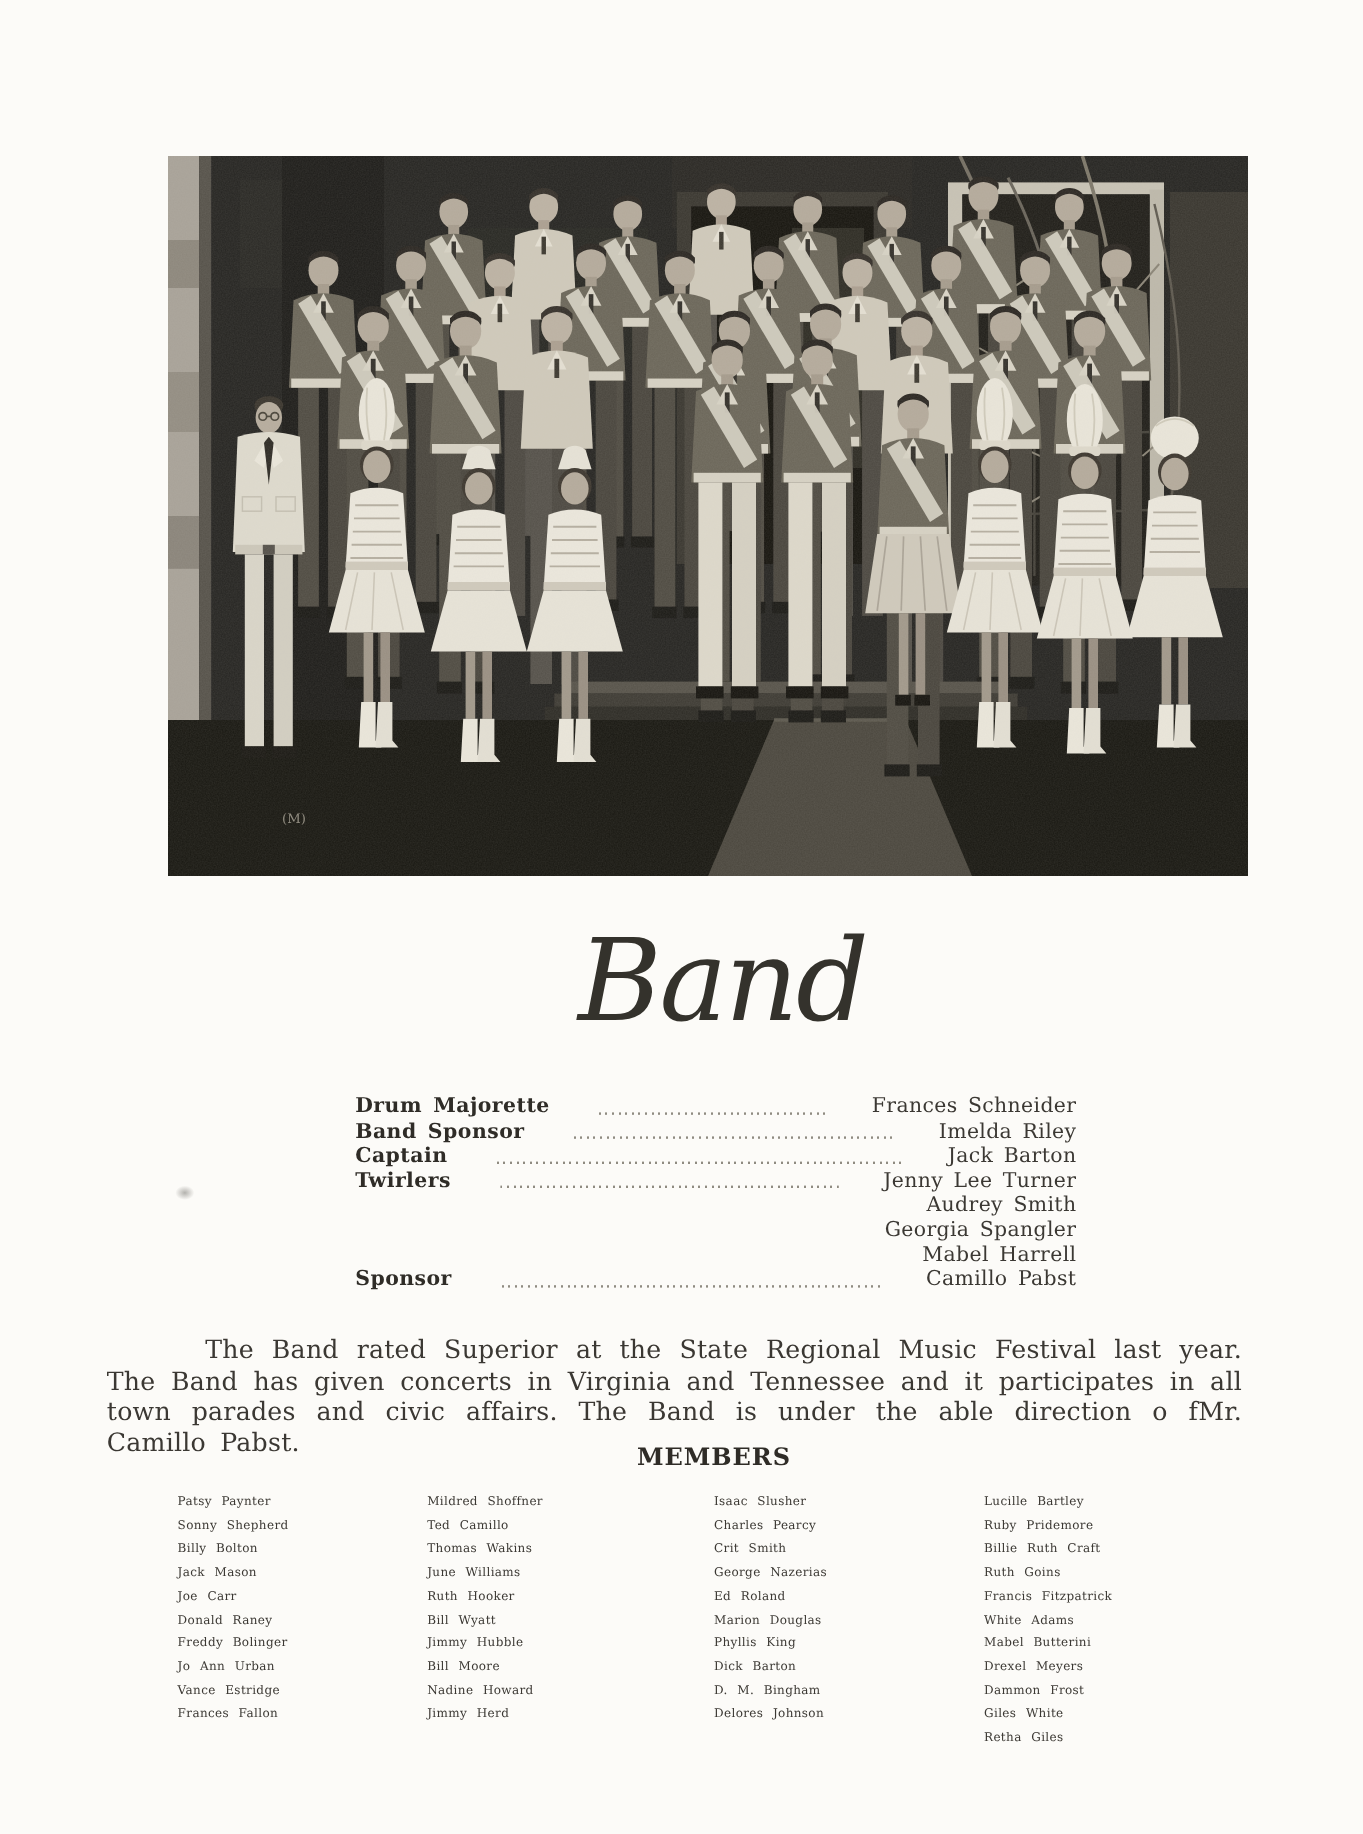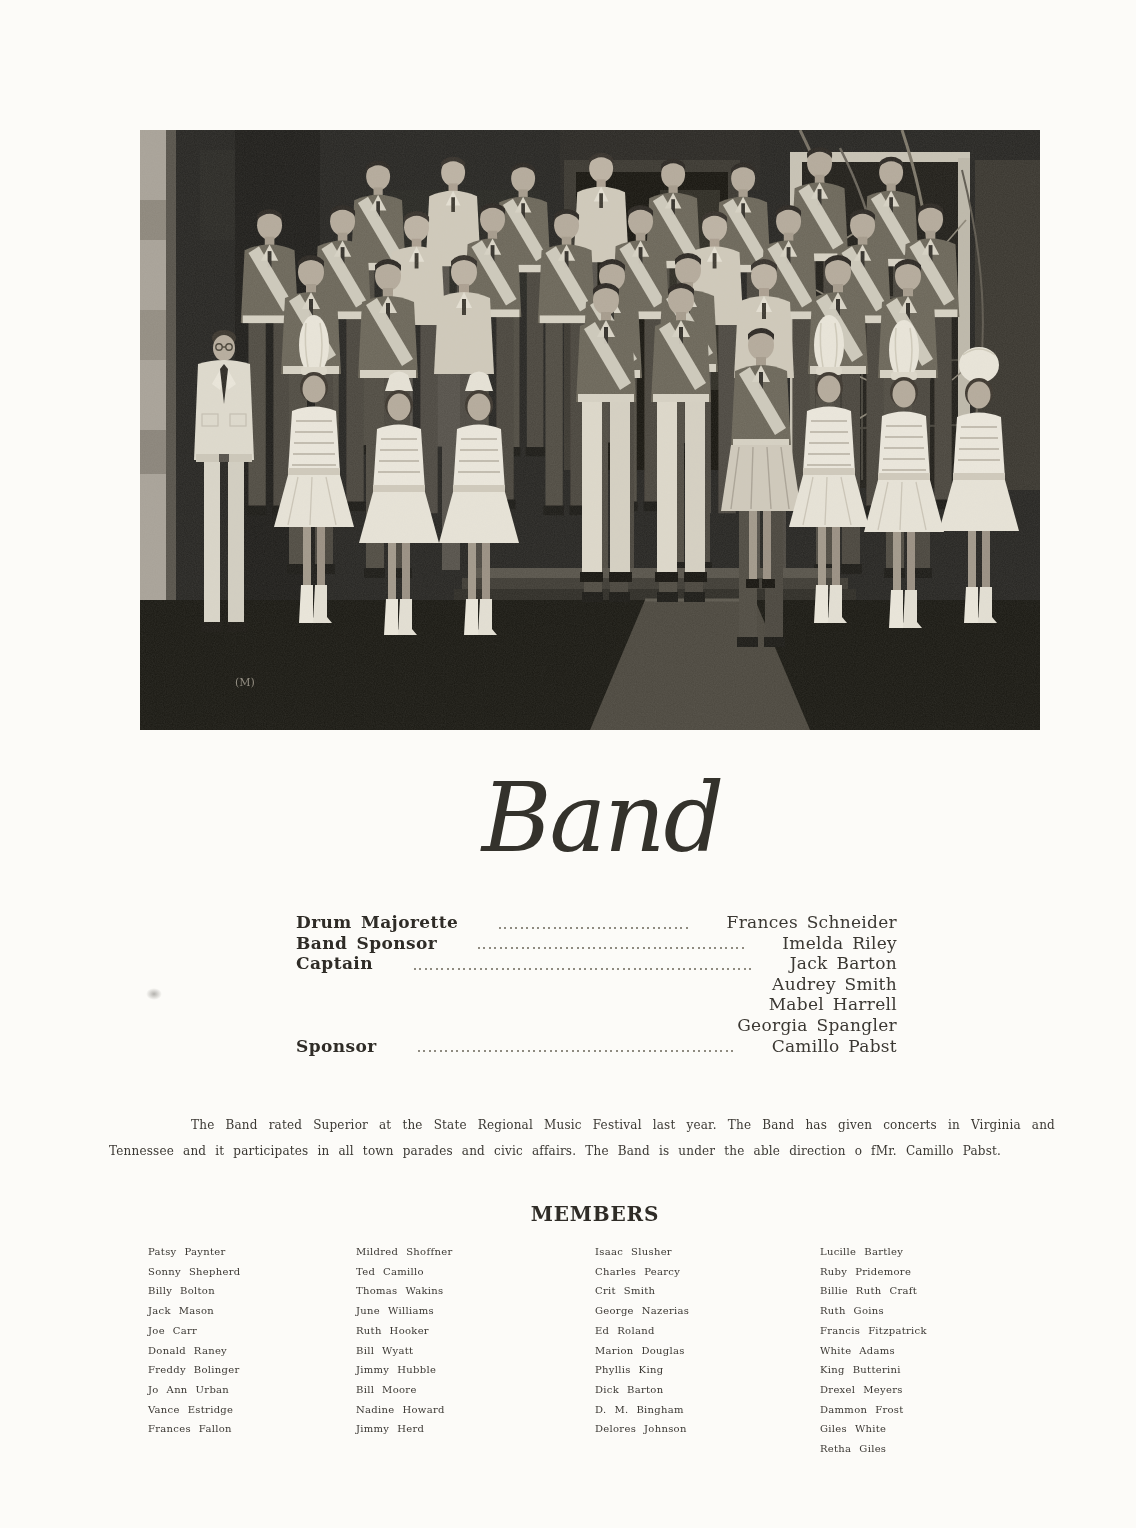--- a/index.html
+++ b/index.html
@@ -24,22 +24,22 @@
     color:#34322c;letter-spacing:-2px;
   }
   .officers{position:absolute;left:296px;top:912px;width:601px;}
   .officer-row{display:flex;align-items:flex-start;height:20.6px;line-height:20.6px;font-size:17px;gap:32px;}
   .officer-row-extra{justify-content:flex-end;}
   .officer-label{font-weight:bold;color:var(--ink-bold);letter-spacing:.4px;word-spacing:3px;}
   .dotted-leader{flex:1;align-self:flex-end;height:2px;margin:0 5px 4px 9px;
     background-image:repeating-linear-gradient(to right,var(--leader-dots) 0 1.6px,transparent 1.6px 5.5px);}
   .officer-name{font-size:17px;letter-spacing:.3px;word-spacing:3px;white-space:nowrap;}
   .narrative{
-    position:absolute;left:109px;top:1113px;width:946px;
-    font-size:12px;line-height:25.7px;text-align:justify;text-indent:82px;
+    position:absolute;left:89px;top:1113px;width:946px;
+    font-size:21px;line-height:25.7px;text-align:justify;text-indent:82px;
     letter-spacing:.2px;word-spacing:5px;
   }
   .members-heading{
     position:absolute;left:27px;top:1202px;width:1136px;text-align:center;
     font-size:20px;font-weight:bold;color:var(--ink-bold);letter-spacing:.8px;
   }
   .members{position:absolute;left:0;top:1242px;width:1136px;}
   .member-col{position:absolute;top:0;font-size:10px;line-height:19.7px;
     letter-spacing:.3px;word-spacing:4.5px;white-space:nowrap;}
   .member-col-1{left:148px}.member-col-2{left:356px}.member-col-3{left:595px}.member-col-4{left:820px}
@@ -320,28 +320,33 @@
       <div class="officer-row">
         <span class="officer-label">Band Sponsor</span>
         <span class="dotted-leader"></span>
         <span class="officer-name">Imelda Riley</span>
       </div>
       <div class="officer-row">
         <span class="officer-label">Captain</span>
         <span class="dotted-leader"></span>
         <span class="officer-name">Jack Barton</span>
       </div>
+      <div class="officer-row">
+        <span class="officer-label">Twirlers</span>
+        <span class="dotted-leader"></span>
+        <span class="officer-name">Jenny Lee Turner</span>
+      </div>
       <div class="officer-row officer-row-extra">
         <span class="officer-name">Audrey Smith</span>
       </div>
       <div class="officer-row officer-row-extra">
+        <span class="officer-name">Georgia Spangler</span>
+      </div>
+      <div class="officer-row officer-row-extra">
         <span class="officer-name">Mabel Harrell</span>
-      </div>
-      <div class="officer-row officer-row-extra">
-        <span class="officer-name">Georgia Spangler</span>
       </div>
       <div class="officer-row">
         <span class="officer-label">Sponsor</span>
         <span class="dotted-leader"></span>
         <span class="officer-name">Camillo Pabst</span>
       </div>
     </div>
 
   <div class="narrative">The Band rated Superior at the State Regional Music Festival last year.  The Band has given concerts in Virginia and Tennessee and it participates in all town parades and civic affairs.  The Band is under the able direction o fMr. Camillo Pabst.</div>
 
@@ -383,21 +388,21 @@
         <div class="member-name">D. M. Bingham</div>
         <div class="member-name">Delores Johnson</div>
       </div>
       <div class="member-col member-col-4">
         <div class="member-name">Lucille Bartley</div>
         <div class="member-name">Ruby Pridemore</div>
         <div class="member-name">Billie Ruth Craft</div>
         <div class="member-name">Ruth Goins</div>
         <div class="member-name">Francis Fitzpatrick</div>
         <div class="member-name">White Adams</div>
-        <div class="member-name">King Butterini</div>
+        <div class="member-name">Mabel Butterini</div>
         <div class="member-name">Drexel Meyers</div>
         <div class="member-name">Dammon Frost</div>
         <div class="member-name">Giles White</div>
         <div class="member-name">Retha Giles</div>
       </div>
     </div>
 
 </div>
 
 </body></html>

